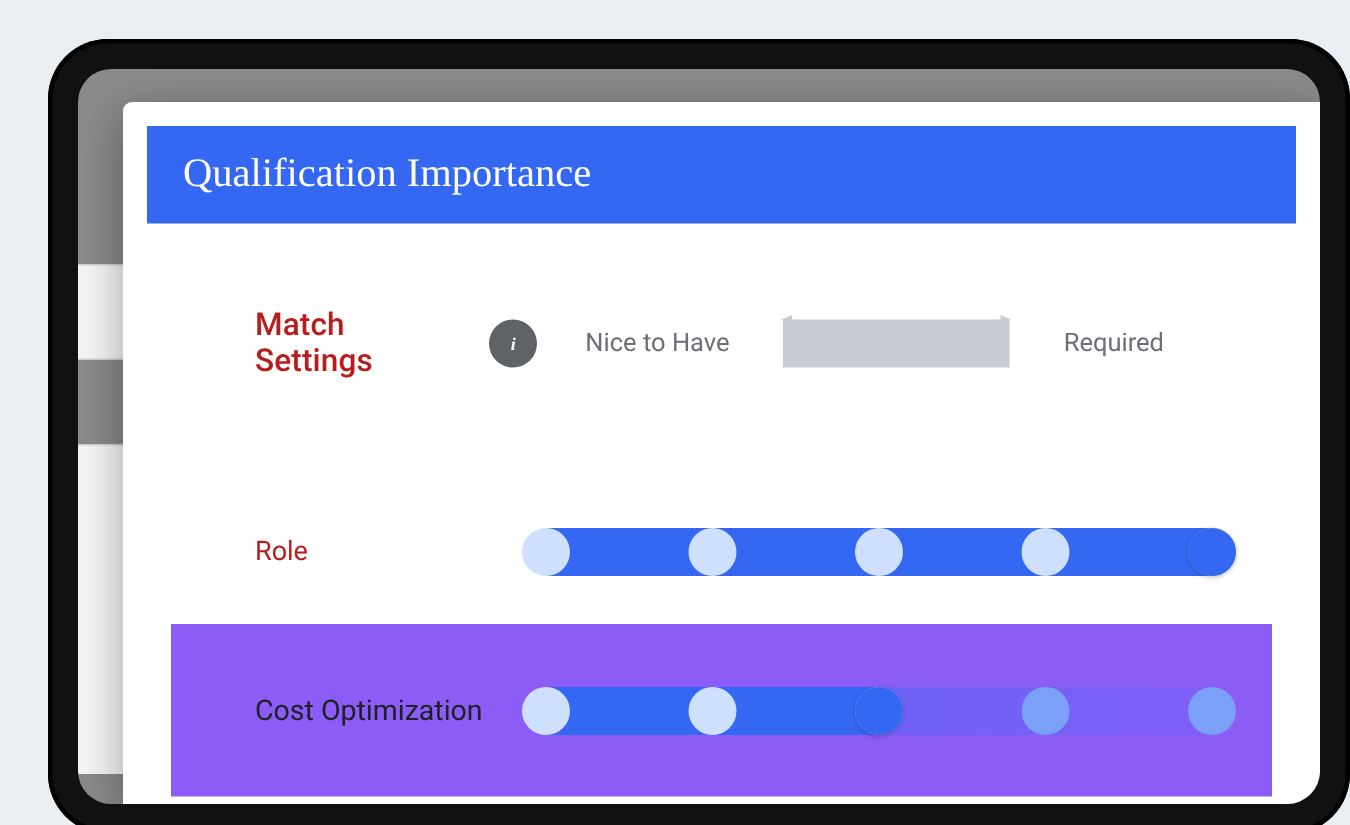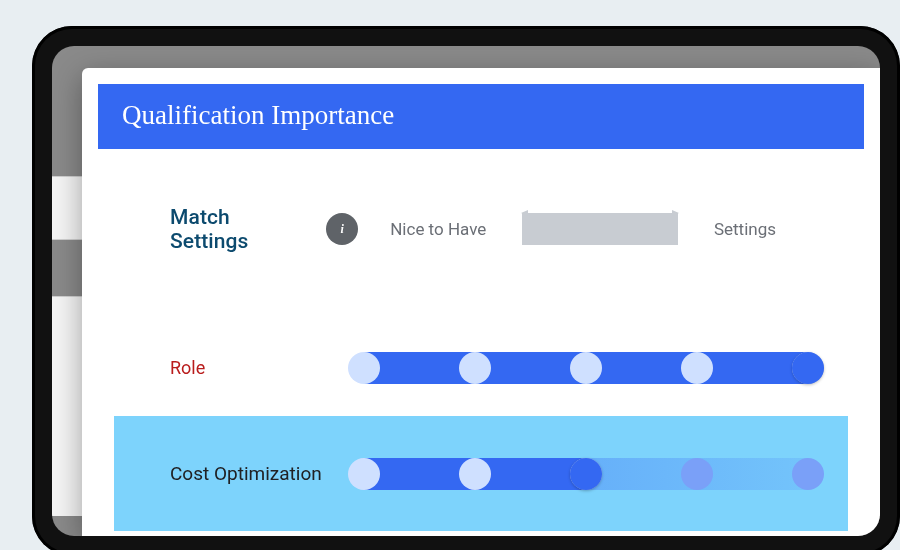--- a/index.html
+++ b/index.html
@@ -66,21 +66,21 @@
   .section {
     padding: 22px 40px 16px 40px;
   }
   .section-head {
     display: flex;
     align-items: center;
   }
   .section-title {
     font-size: 21px;
     font-weight: 500;
-    color: #0c4a6e;
+    color: #b91c1c;
     letter-spacing: 0.1px;
   }
   .info-badge {
     width: 18px;
     height: 18px;
     border-radius: 50%;
     background: #5f6368;
     color: #fff;
     font-family: Georgia, serif;
     font-style: italic;
@@ -118,21 +118,21 @@
   }
   .scale-arrow::before { left: -1px; border-right: 7px solid #c8ccd2; }
   .scale-arrow::after  { right: -1px; border-left: 7px solid #c8ccd2; }
 
   .slider-row {
     display: flex;
     align-items: center;
     padding: 22px 40px;
   }
   .slider-row.alt {
-    background: #7dd3fc;
+    background: #8b5cf6;
     padding-top: 30px;
     padding-bottom: 30px;
   }
   .slider-label {
     width: 210px;
     font-size: 18px;
     color: #b91c1c;
   }
   .slider-row.alt .slider-label {
     color: #202124;
@@ -195,21 +195,21 @@
     <div class="dialog">
       <div class="dialog-header">Qualification Importance</div>
 
       <div class="section">
         <div class="section-head">
           <span class="section-title">Match Settings</span>
           <span class="info-badge">i</span>
           <div class="scale-labels">
             <span>Nice to Have</span>
             <div class="scale-arrow"></div>
-            <span>Settings</span>
+            <span>Required</span>
           </div>
         </div>
       </div>
 
       <div id="sliders-host">
           <div class="slider-row">
             <div class="slider-label">Role</div>
             <div class="slider">
               <div class="track"></div>
               <div class="track-fill" style="width: 100%;"></div>

